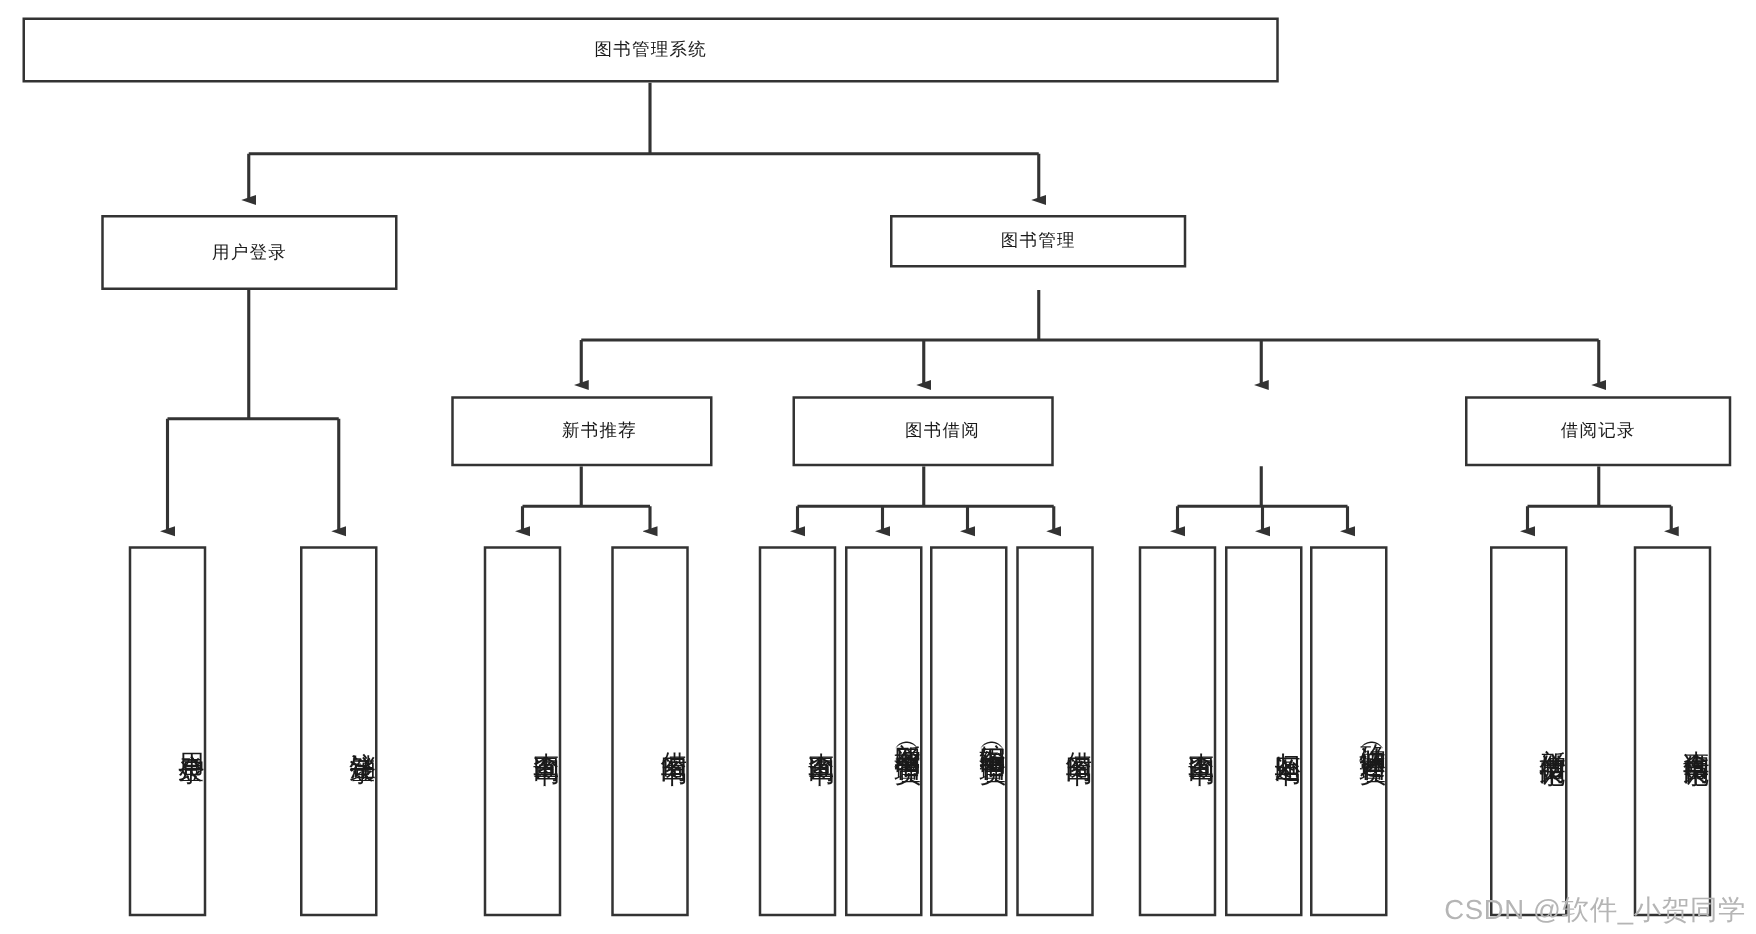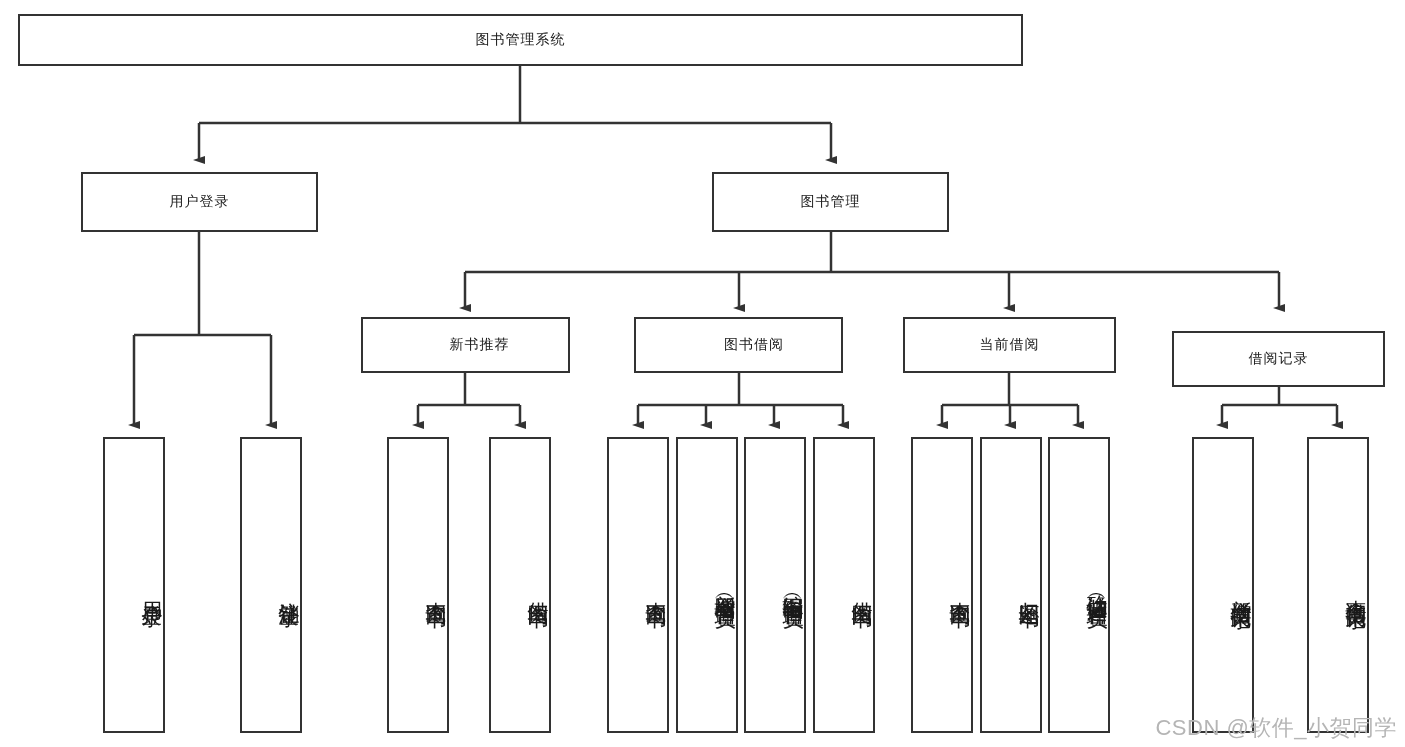--- a/index.html
+++ b/index.html
@@ -121,37 +121,34 @@
   </svg>
 
   <div class="node horiz" style="left:18px; top:14px; width:1005px; height:52px;">
     <span class="node-label">图书管理系统</span>
   </div>
 
   <div class="node horiz" style="left:81px; top:172px; width:237px; height:60px;">
     <span class="node-label">用户登录</span>
   </div>
 
-  <div class="node horiz" style="left:712px; top:172px; width:237px; height:60px;">
+  <div class="node horiz" style="left:712px; top:172px; width:237px; height:42px;">
     <span class="node-label">图书管理</span>
   </div>
 
   <div class="node horiz" style="left:361px; top:317px; width:209px; height:56px;padding-left:28px;">
     <span class="node-label">新书推荐</span>
   </div>
 
   <div class="node horiz" style="left:634px; top:317px; width:209px; height:56px;padding-left:31px;">
     <span class="node-label">图书借阅</span>
   </div>
 
-  <div class="node horiz" style="left:903px; top:317px; width:213px; height:56px;">
-    <span class="node-label">当前借阅</span>
-  </div>
-
-  <div class="node horiz" style="left:1172px; top:317px; width:213px; height:56px;margin-top:14px;">
+
+  <div class="node horiz" style="left:1172px; top:317px; width:213px; height:56px;">
     <span class="node-label">借阅记录</span>
   </div>
 
   <div class="node vert" style="left:103px; top:437px; width:62px; height:296px;">
     <span class="node-label">用户登录</span>
   </div>
 
   <div class="node vert" style="left:240px; top:437px; width:62px; height:296px;">
     <span class="node-label">注销登录</span>
   </div>

